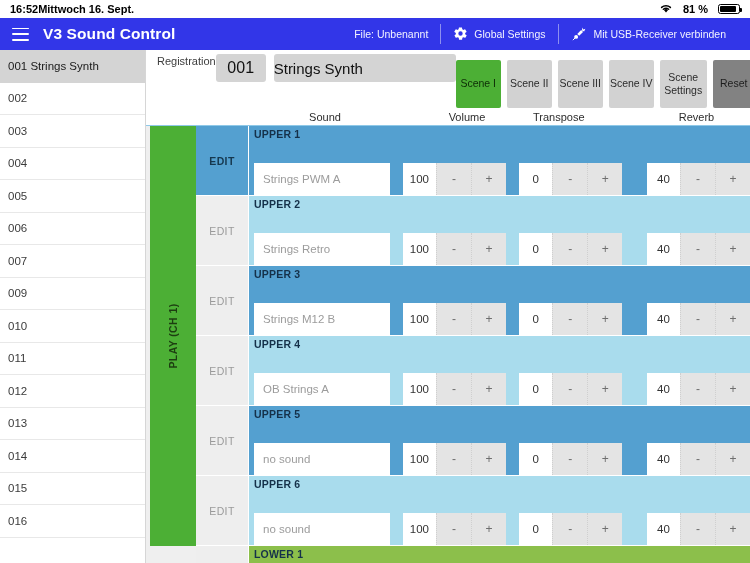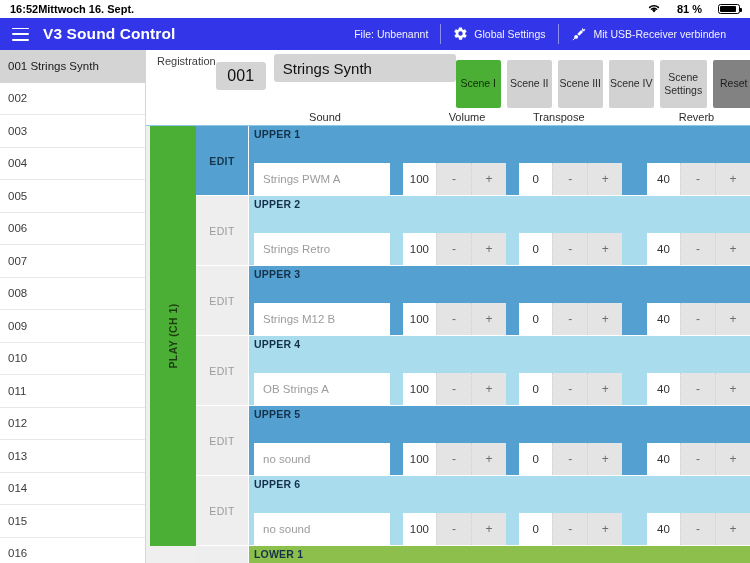--- a/index.html
+++ b/index.html
@@ -20,21 +20,21 @@
     font-weight: bold;
     color: #000;
     background: #ffffff;
   }
   .sb-time { }
   .sb-date { font-weight: bold; }
   .sb-right {
     margin-left: auto;
     display: flex;
     align-items: center;
-    gap: 16px;
+    gap: 10px;
   }
   .wifi-icon { display: block; }
   .battery {
     width: 22px; height: 10px;
     border: 1.3px solid #000;
     border-radius: 2.5px;
     position: relative;
     display: inline-block;
   }
   .battery::after {
@@ -132,28 +132,27 @@
     position: relative;
   }
   .reg-fields { display: flex; }
   .reg-label { font-size: 11px; color: #3d3d3d; margin: 1px 0 4px 3px; }
   .reg-inputs { display: flex; gap: 8px; }
   .reg-num {
     width: 50px; height: 28px;
     background: #d4d4d4;
     border-radius: 3px;
     display: flex; align-items: center; justify-content: center;
-    font-size: 16px; color: #111; margin-top: 8px;
+    font-size: 16px; color: #111;
   }
   .reg-name {
     width: 182px; height: 28px;
     background: #d4d4d4;
     border-radius: 3px;
     display: flex; align-items: center;
-    padding-left: 9px;
     font-size: 15px; color: #111;
   }
 
   .scene-row {
     margin-left: auto;
     display: flex;
     gap: 6px;
     padding-top: 6px;
     padding-right: 2px;
   }
@@ -356,21 +355,20 @@
 <div class="body-wrap">
 
   <div class="sidebar" id="sidebar">
       <div class="reg-item selected">001 Strings Synth</div>
       <div class="reg-item">002</div>
       <div class="reg-item">003</div>
       <div class="reg-item">004</div>
       <div class="reg-item">005</div>
       <div class="reg-item">006</div>
       <div class="reg-item">007</div>
-      <div class="reg-item">008</div>
       <div class="reg-item">009</div>
       <div class="reg-item">010</div>
       <div class="reg-item">011</div>
       <div class="reg-item">012</div>
       <div class="reg-item">013</div>
       <div class="reg-item">014</div>
       <div class="reg-item">015</div>
       <div class="reg-item">016</div>
     </div>
 

